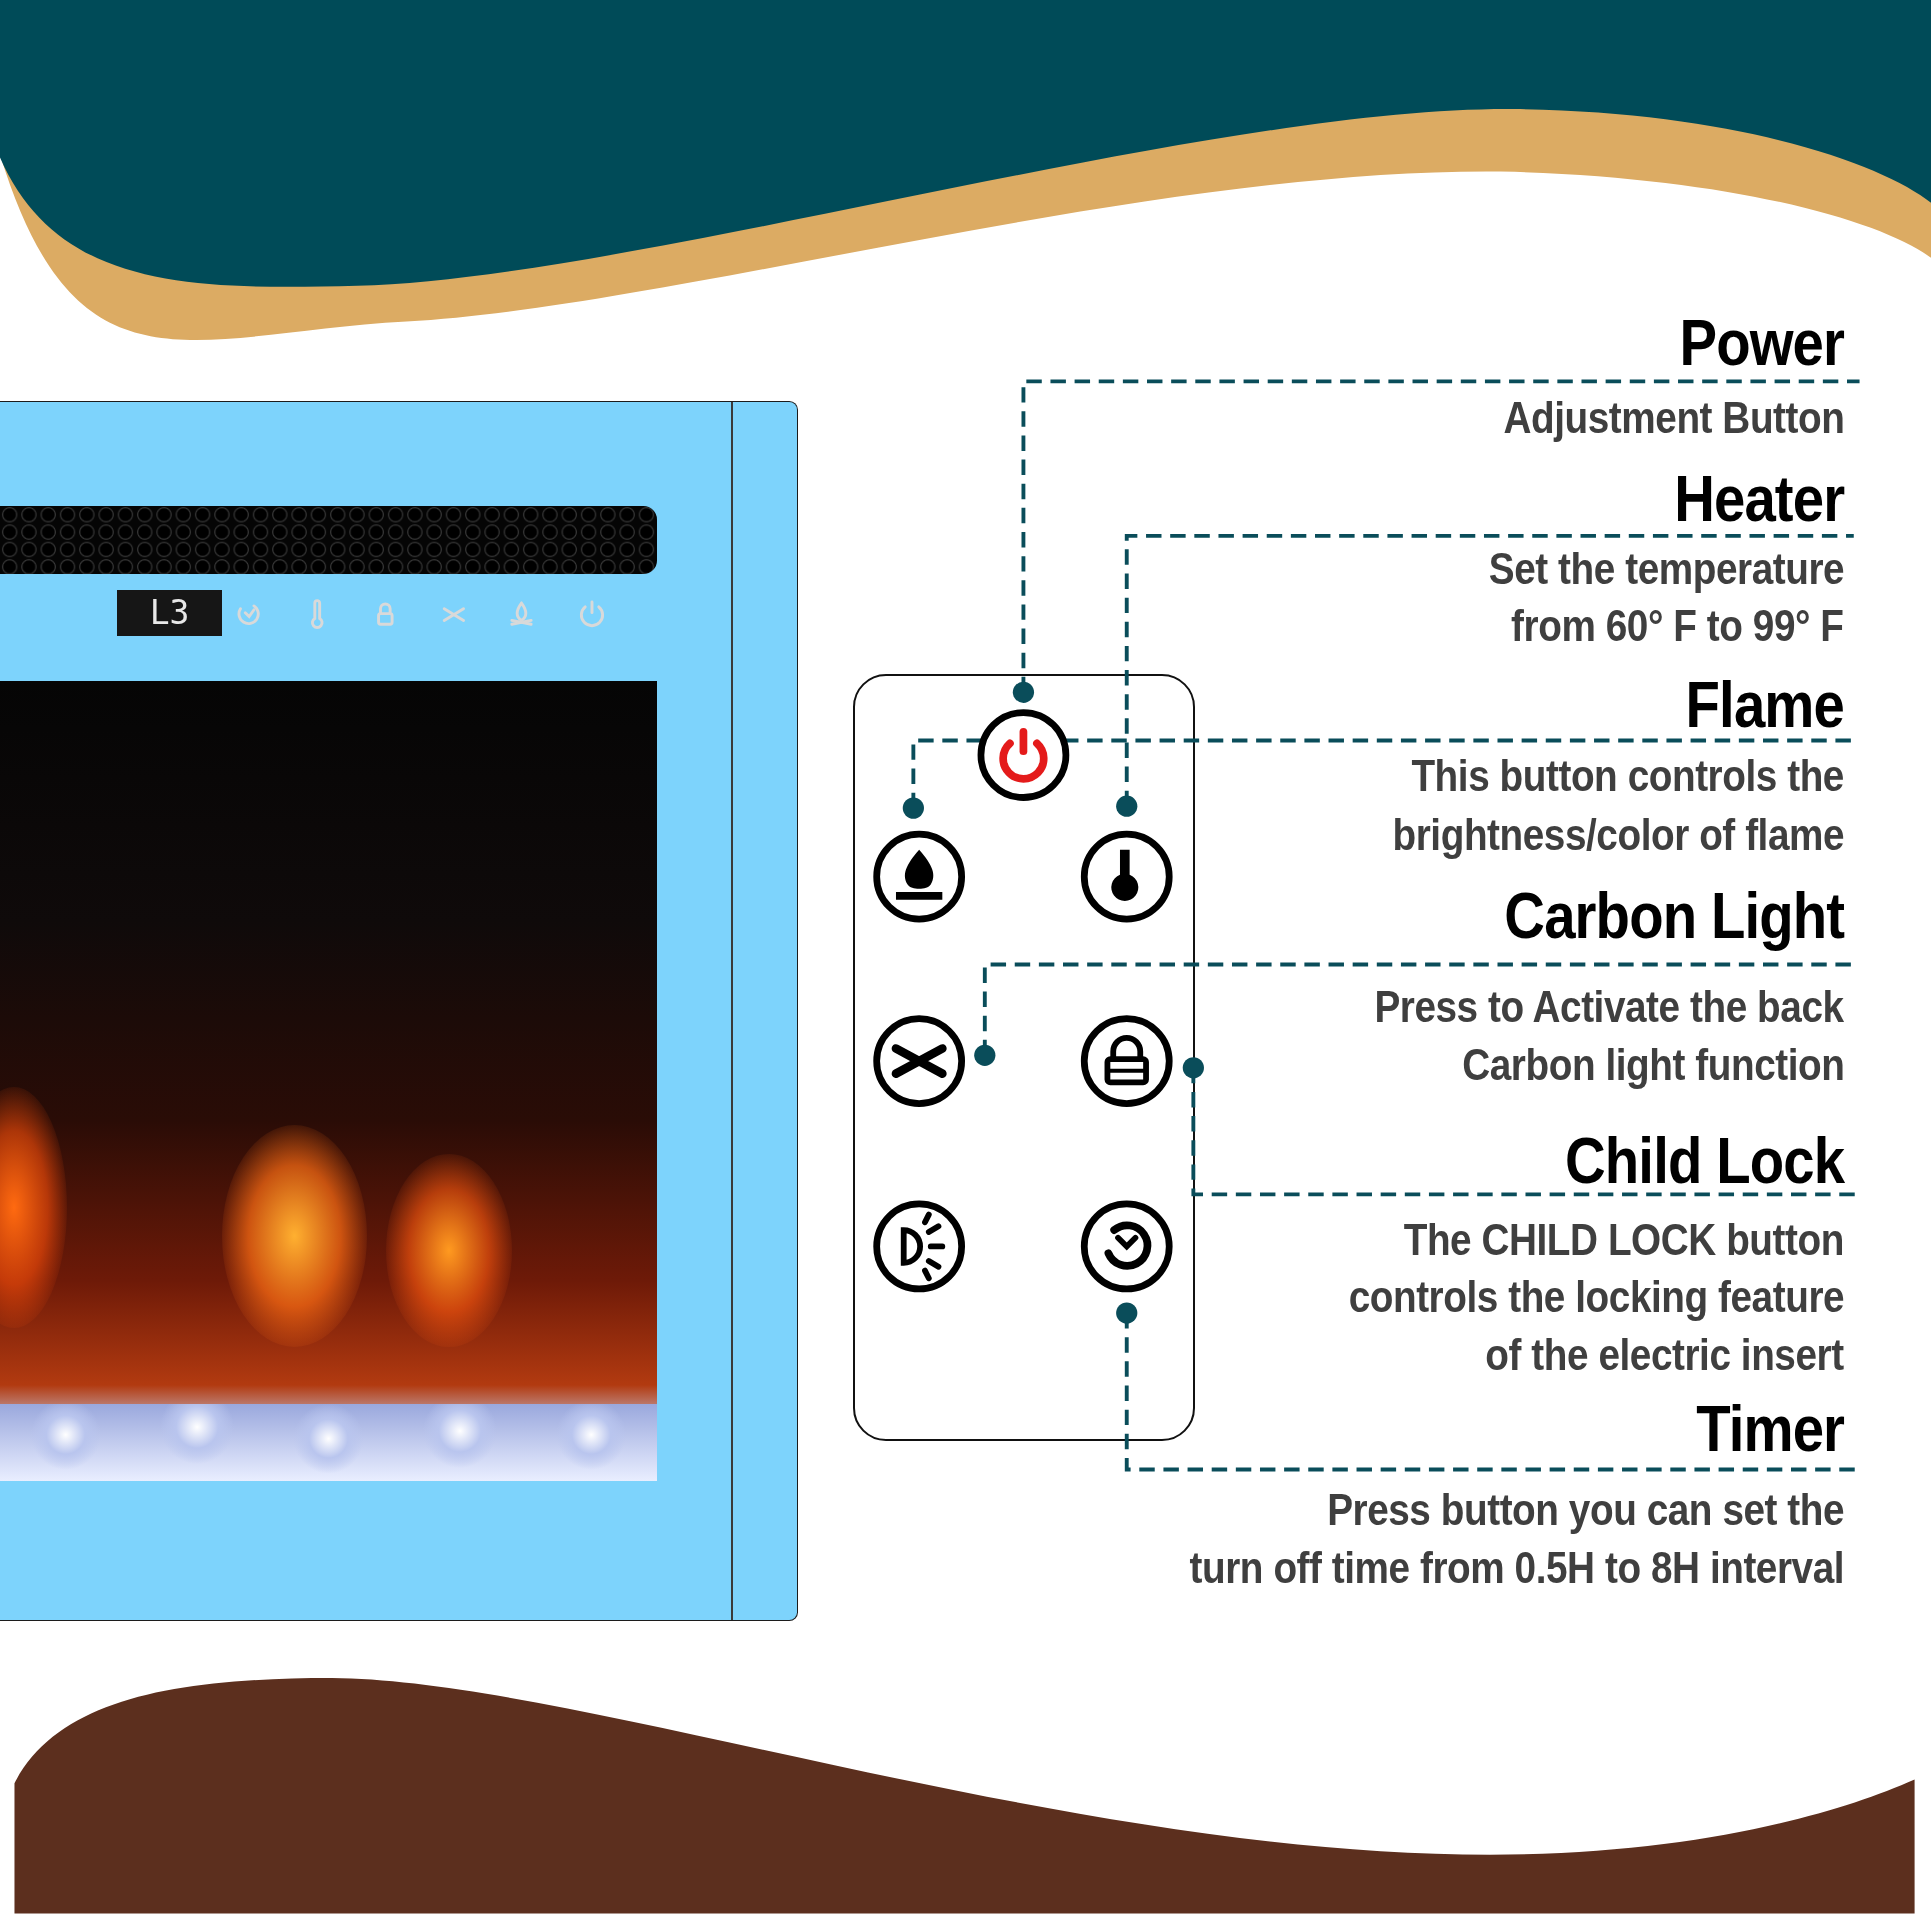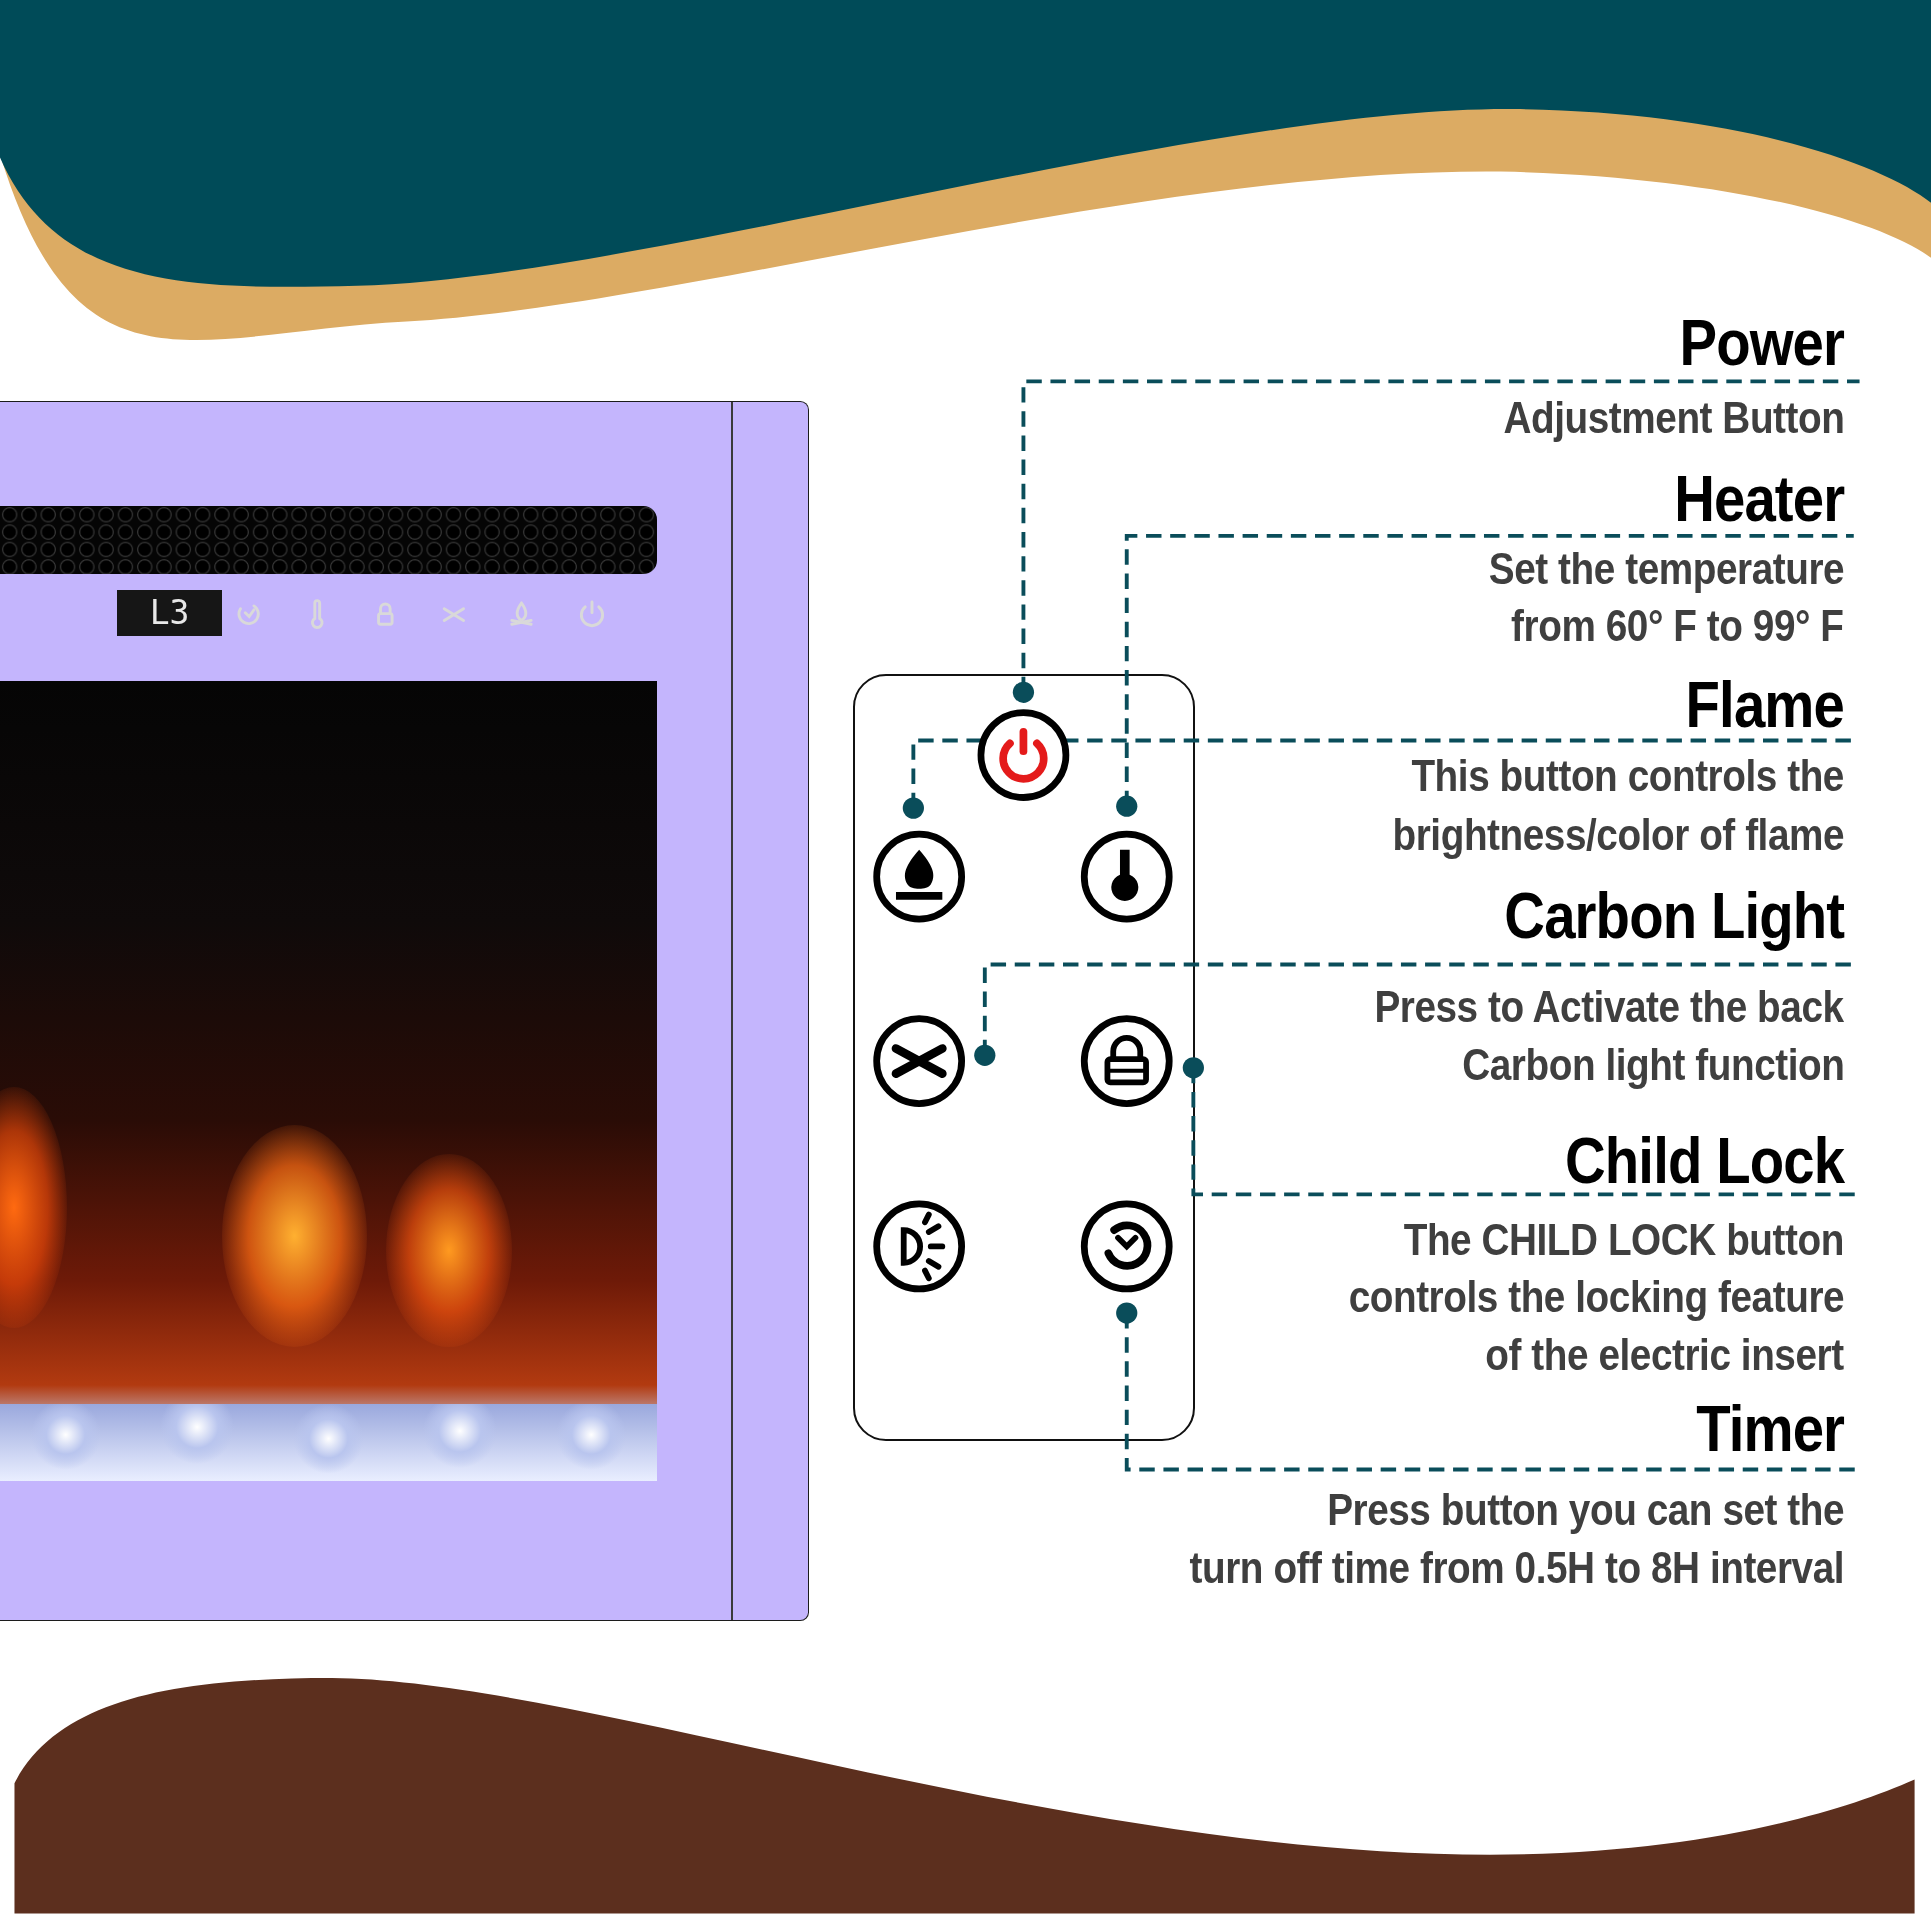--- a/index.html
+++ b/index.html
@@ -12,21 +12,21 @@
 </style>
 </head>
 <body>
 
 <svg class="layer" width="1931" height="1931" viewBox="0 0 2000 2000">
   <path d="M0,160 C80,420 200,345 421,333 C700,318 1200,170 1569,178 C1800,185 1950,230 2000,267 L2000,0 L0,0 Z" fill="#dcab63"></path>
   <path d="M0,163 C60,300 200,300 370,296 C650,290 1250,110 1569,113 C1800,116 1950,170 2000,210 L2000,0 L0,0 Z" fill="#004b58"></path>
   <path d="M15,1847 C60,1760 180,1738 344,1738 C600,1740 1100,1921 1543,1921 C1750,1921 1900,1880 1983,1843 L1983,1982 L15,1982 Z" fill="#5c2f1e"></path>
 </svg>
 
-<div class="abs" style="left:0;top:402px;width:797px;height:1218px;background:#c4b5fd;border-radius:0 7.7px 7.7px 0;box-shadow:0 0 0 1px #1c1c1c;padding-left:11px;">
+<div class="abs" style="left:0;top:402px;width:797px;height:1218px;background:#7dd3fc;border-radius:0 7.7px 7.7px 0;box-shadow:0 0 0 1px #1c1c1c;">
   <div class="abs" style="left:731px;top:0;width:1.9px;height:100%;background:#3a3a3a;"></div>
   <div class="abs" style="left:0;top:104px;width:657px;height:68px;border-radius:0 13.5px 13.5px 0;background-color:#050505;background-image:radial-gradient(circle at 50% 50%, #000 45%, #3a3a3a 55%, transparent 62%);background-size:19.3px 17.4px;"></div>
   <div class="abs" style="left:0;top:279px;width:657px;height:800px;background:linear-gradient(180deg,#050505 0%,#0f0a0a 30%,#2a0c06 55%,#6e1a08 75%,#b23a10 88%,#c9d4f0 94%,#e6ecff 100%);overflow:hidden;">
     <div class="abs" style="left:-39px;top:406px;width:106px;height:241px;border-radius:50%;background:radial-gradient(ellipse at center,#ff6a10 0%,rgba(255,80,10,0.6) 45%,transparent 75%);"></div>
     <div class="abs" style="left:222px;top:444px;width:145px;height:222px;border-radius:50%;background:radial-gradient(ellipse at center,#ffb030 0%,rgba(255,110,20,0.7) 45%,transparent 75%);"></div>
     <div class="abs" style="left:386px;top:473px;width:126px;height:193px;border-radius:50%;background:radial-gradient(ellipse at center,#ff9a20 0%,rgba(255,90,15,0.6) 45%,transparent 75%);"></div>
     <div class="abs" style="left:0;bottom:0;width:100%;height:77px;background:radial-gradient(circle at 10% 40%,#ffffff 0,#b9c5ee 19.3px,transparent 35px),radial-gradient(circle at 30% 30%,#ffffff 0,#b9c5ee 21px,transparent 37px),radial-gradient(circle at 50% 45%,#ffffff 0,#b9c5ee 19.3px,transparent 35px),radial-gradient(circle at 70% 35%,#ffffff 0,#b9c5ee 21px,transparent 37px),radial-gradient(circle at 90% 40%,#ffffff 0,#b9c5ee 19.3px,transparent 35px),linear-gradient(180deg,#9aa8dd,#e9eeff);"></div>
   </div>
 
   <div class="display-box" style="top:188px;">L3</div>

